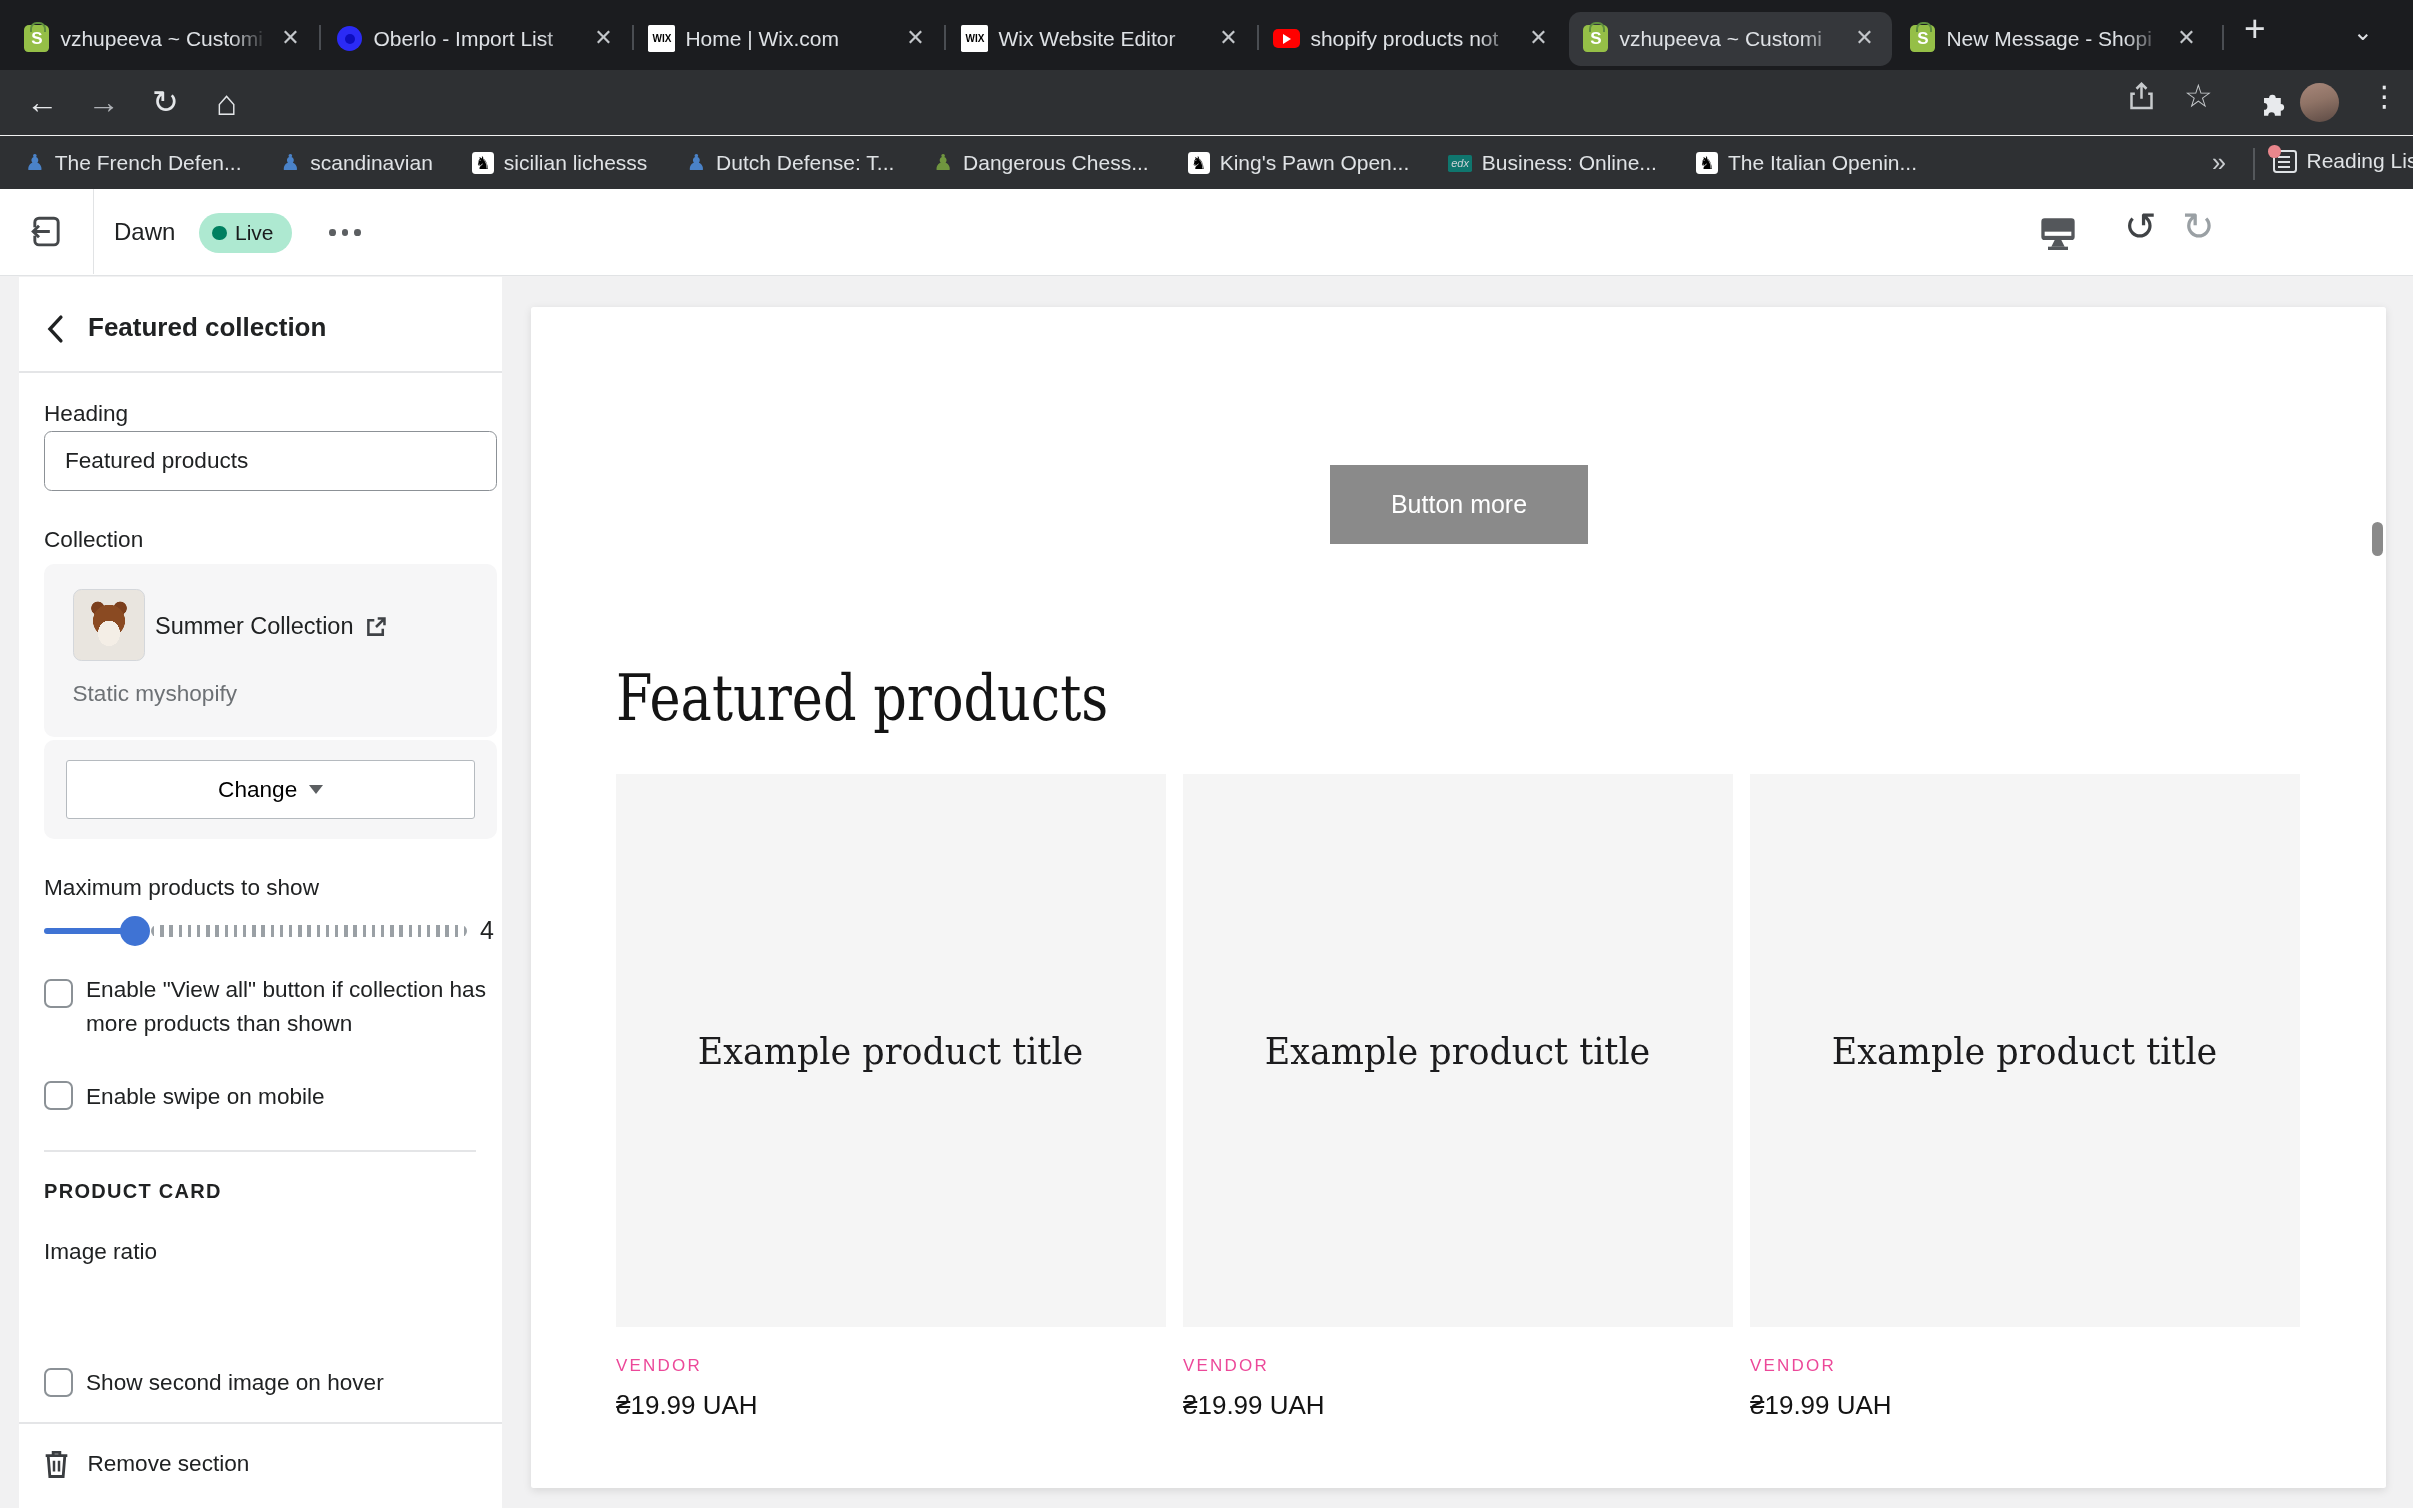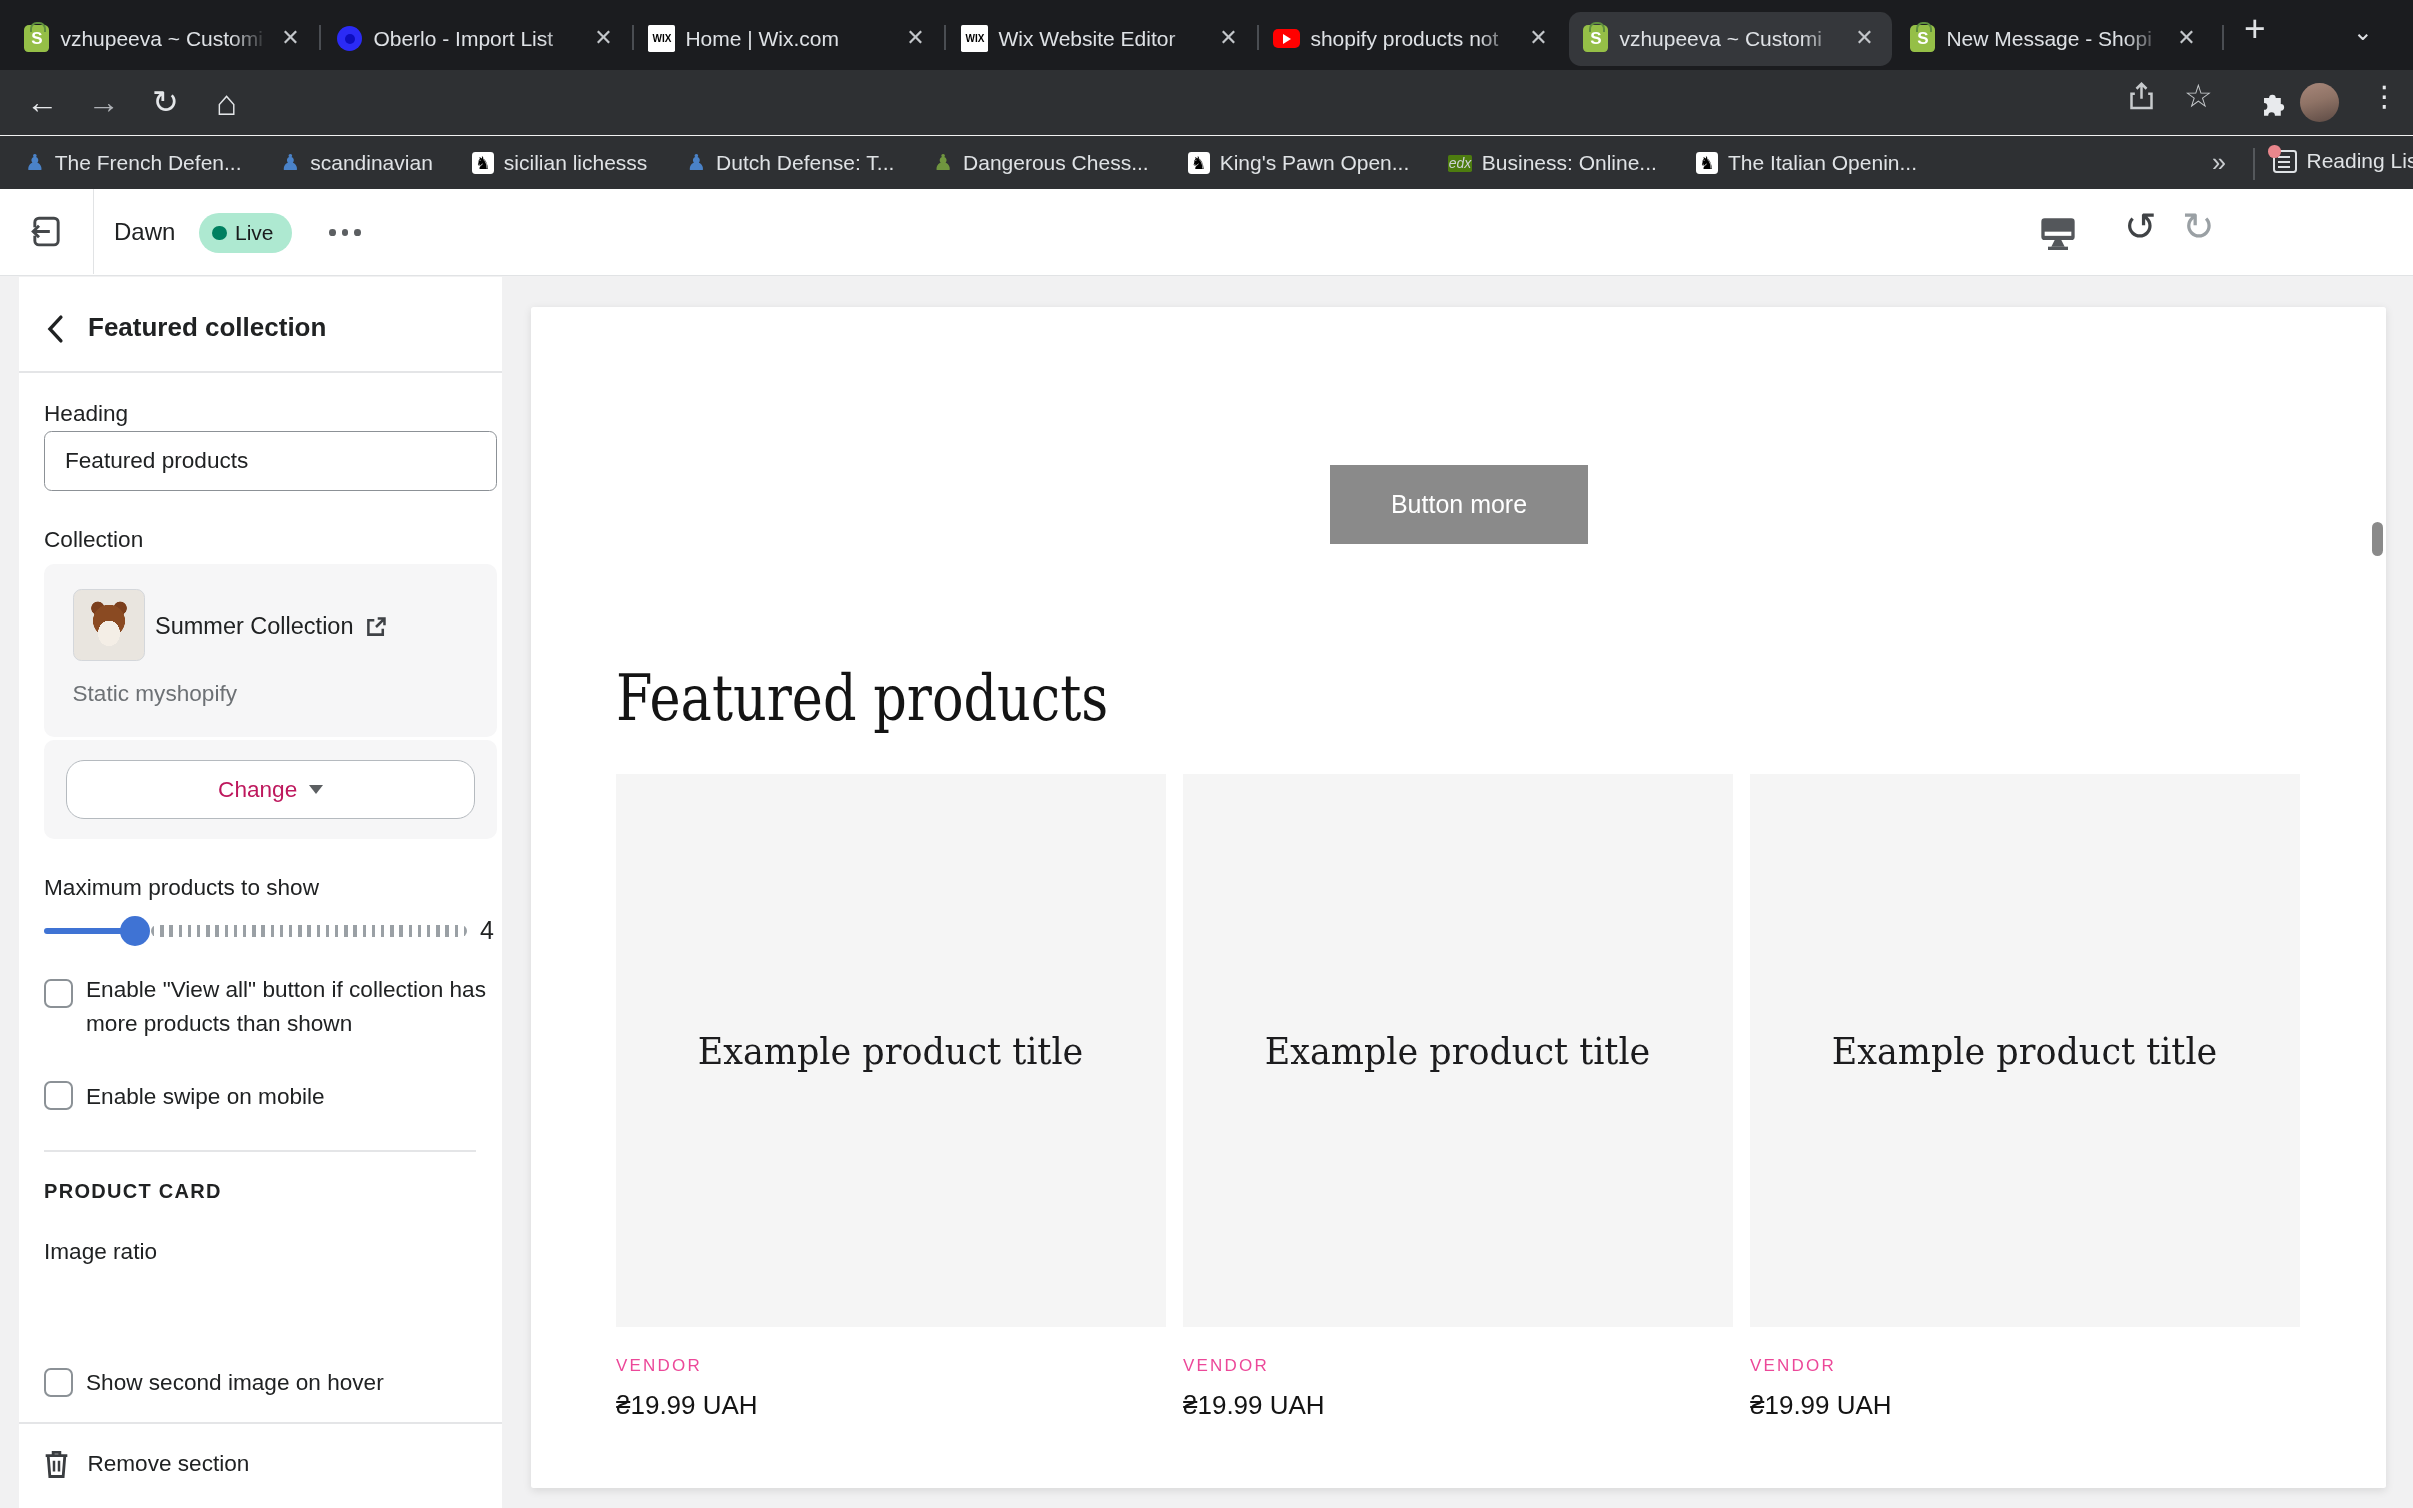--- a/index.html
+++ b/index.html
@@ -43,21 +43,21 @@
   #omnibox .path { color:#9aa0a6; }
   .pill-right { position:absolute; color:#c7cacd; }
 
   #bmrow { left:0; top:136px; width:2413px; height:54px; background:#2e3033; display:flex;
            align-items:center; padding-left:25px; gap:39px; }
   .bm { display:flex; align-items:center; gap:10px; color:#dfe2e5; font-size:21px; white-space:nowrap; }
   .bm-pawn { font-size:22px; line-height:22px; }
   .bm-pawn.blue { color:#4a82c8; } .bm-pawn.green { color:#70963f; }
   .bm-lichess { width:22px; height:22px; background:#fff; border-radius:3.4px; color:#000;
                 font-size:17.6px; line-height:22px; text-align:center; }
-  .bm-edx { width:23.5px; height:17px; background:#4d7c0f; color:#cfd3d8; font-size:14px; font-style:italic;
+  .bm-edx { width:23.5px; height:17px; background:#0f766e; color:#cfd3d8; font-size:11px; font-style:italic;
             display:flex; align-items:center; justify-content:center; border-radius:1.7px; }
   .rl-icon { position:relative; width:23.5px; height:23.5px; border:2.1px solid #dfe2e5; border-radius:3.4px; }
   .rl-icon::before { content:""; position:absolute; left:3.4px; top:4.2px; width:11.7px; height:2.1px; background:#dfe2e5;
             box-shadow:0 5px 0 #dfe2e5, 0 10px 0 #dfe2e5; }
   .rl-dot { position:absolute; left:-6.7px; top:-6.7px; width:12.6px; height:12.6px; border-radius:50%; background:#e9868c; }
 
   
   #edhead { left:0; top:189px; width:2413px; height:87px; background:#fff; border-bottom:1.7px solid #e1e3e5; }
   #exitbox { left:0; top:0; width:94px; height:85px; border-right:1.7px solid #e1e3e5;
              display:flex; align-items:center; justify-content:center; }
@@ -80,22 +80,22 @@
   #sb-title { font-size:26px; font-weight:600; color:#202223; }
   .inputbox { border:1.7px solid #8c9196; border-radius:7.5px; background:#fff; display:flex; align-items:center;
               padding:0 20px; font-size:22.6px; color:#202223; }
   .cardA { background:#f6f6f7; border-radius:10px; }
   .thumb { border:1.7px solid #d4d7db; border-radius:8.4px; background-color:#e9e5df;
            background-image:
              radial-gradient(ellipse 26% 30% at 50% 62%, #f4eee6 0 60%, rgba(0,0,0,0) 61%),
              radial-gradient(circle at 50% 44%, #8a4a22 0 30%, rgba(0,0,0,0) 31%),
              radial-gradient(circle at 34% 26%, #7c3f1d 0 9%, rgba(0,0,0,0) 10%),
              radial-gradient(circle at 66% 26%, #7c3f1d 0 9%, rgba(0,0,0,0) 10%); }
-  #changebtn { background:#fff; border:1.7px solid #b5babf; border-radius:18px; display:flex; gap:11.7px;
-               align-items:center; justify-content:center; font-size:22.6px; font-weight:500; color:#be185d; }
+  #changebtn { background:#fff; border:1.7px solid #b5babf; border-radius:3px; display:flex; gap:11.7px;
+               align-items:center; justify-content:center; font-size:22.6px; font-weight:500; color:#000000; }
   .chk { width:28.5px; height:28.5px; border:2.5px solid #8b9196; border-radius:6.7px; background:#fff; }
   .chklabel { font-size:22.6px; color:#202223; line-height:34px; }
   .sectionhead { font-size:20px; font-weight:700; letter-spacing:1.3px; color:#202223; }
   .hr { background:#e4e5e7; height:1.7px; }
   .dbl-tri { display:flex; flex-direction:column; gap:4.2px; margin-left:auto; }
   .dbl-tri span { width:0; height:0; border-left:7.5px solid transparent; border-right:7.5px solid transparent; }
   .dbl-tri .up { border-bottom:9.2px solid #44474a; } .dbl-tri .dn { border-top:9.2px solid #44474a; }
   .sb-scroll { left:490px; top:282px; width:10px; height:268px; background:#909396; border-radius:5px; }
 
   

